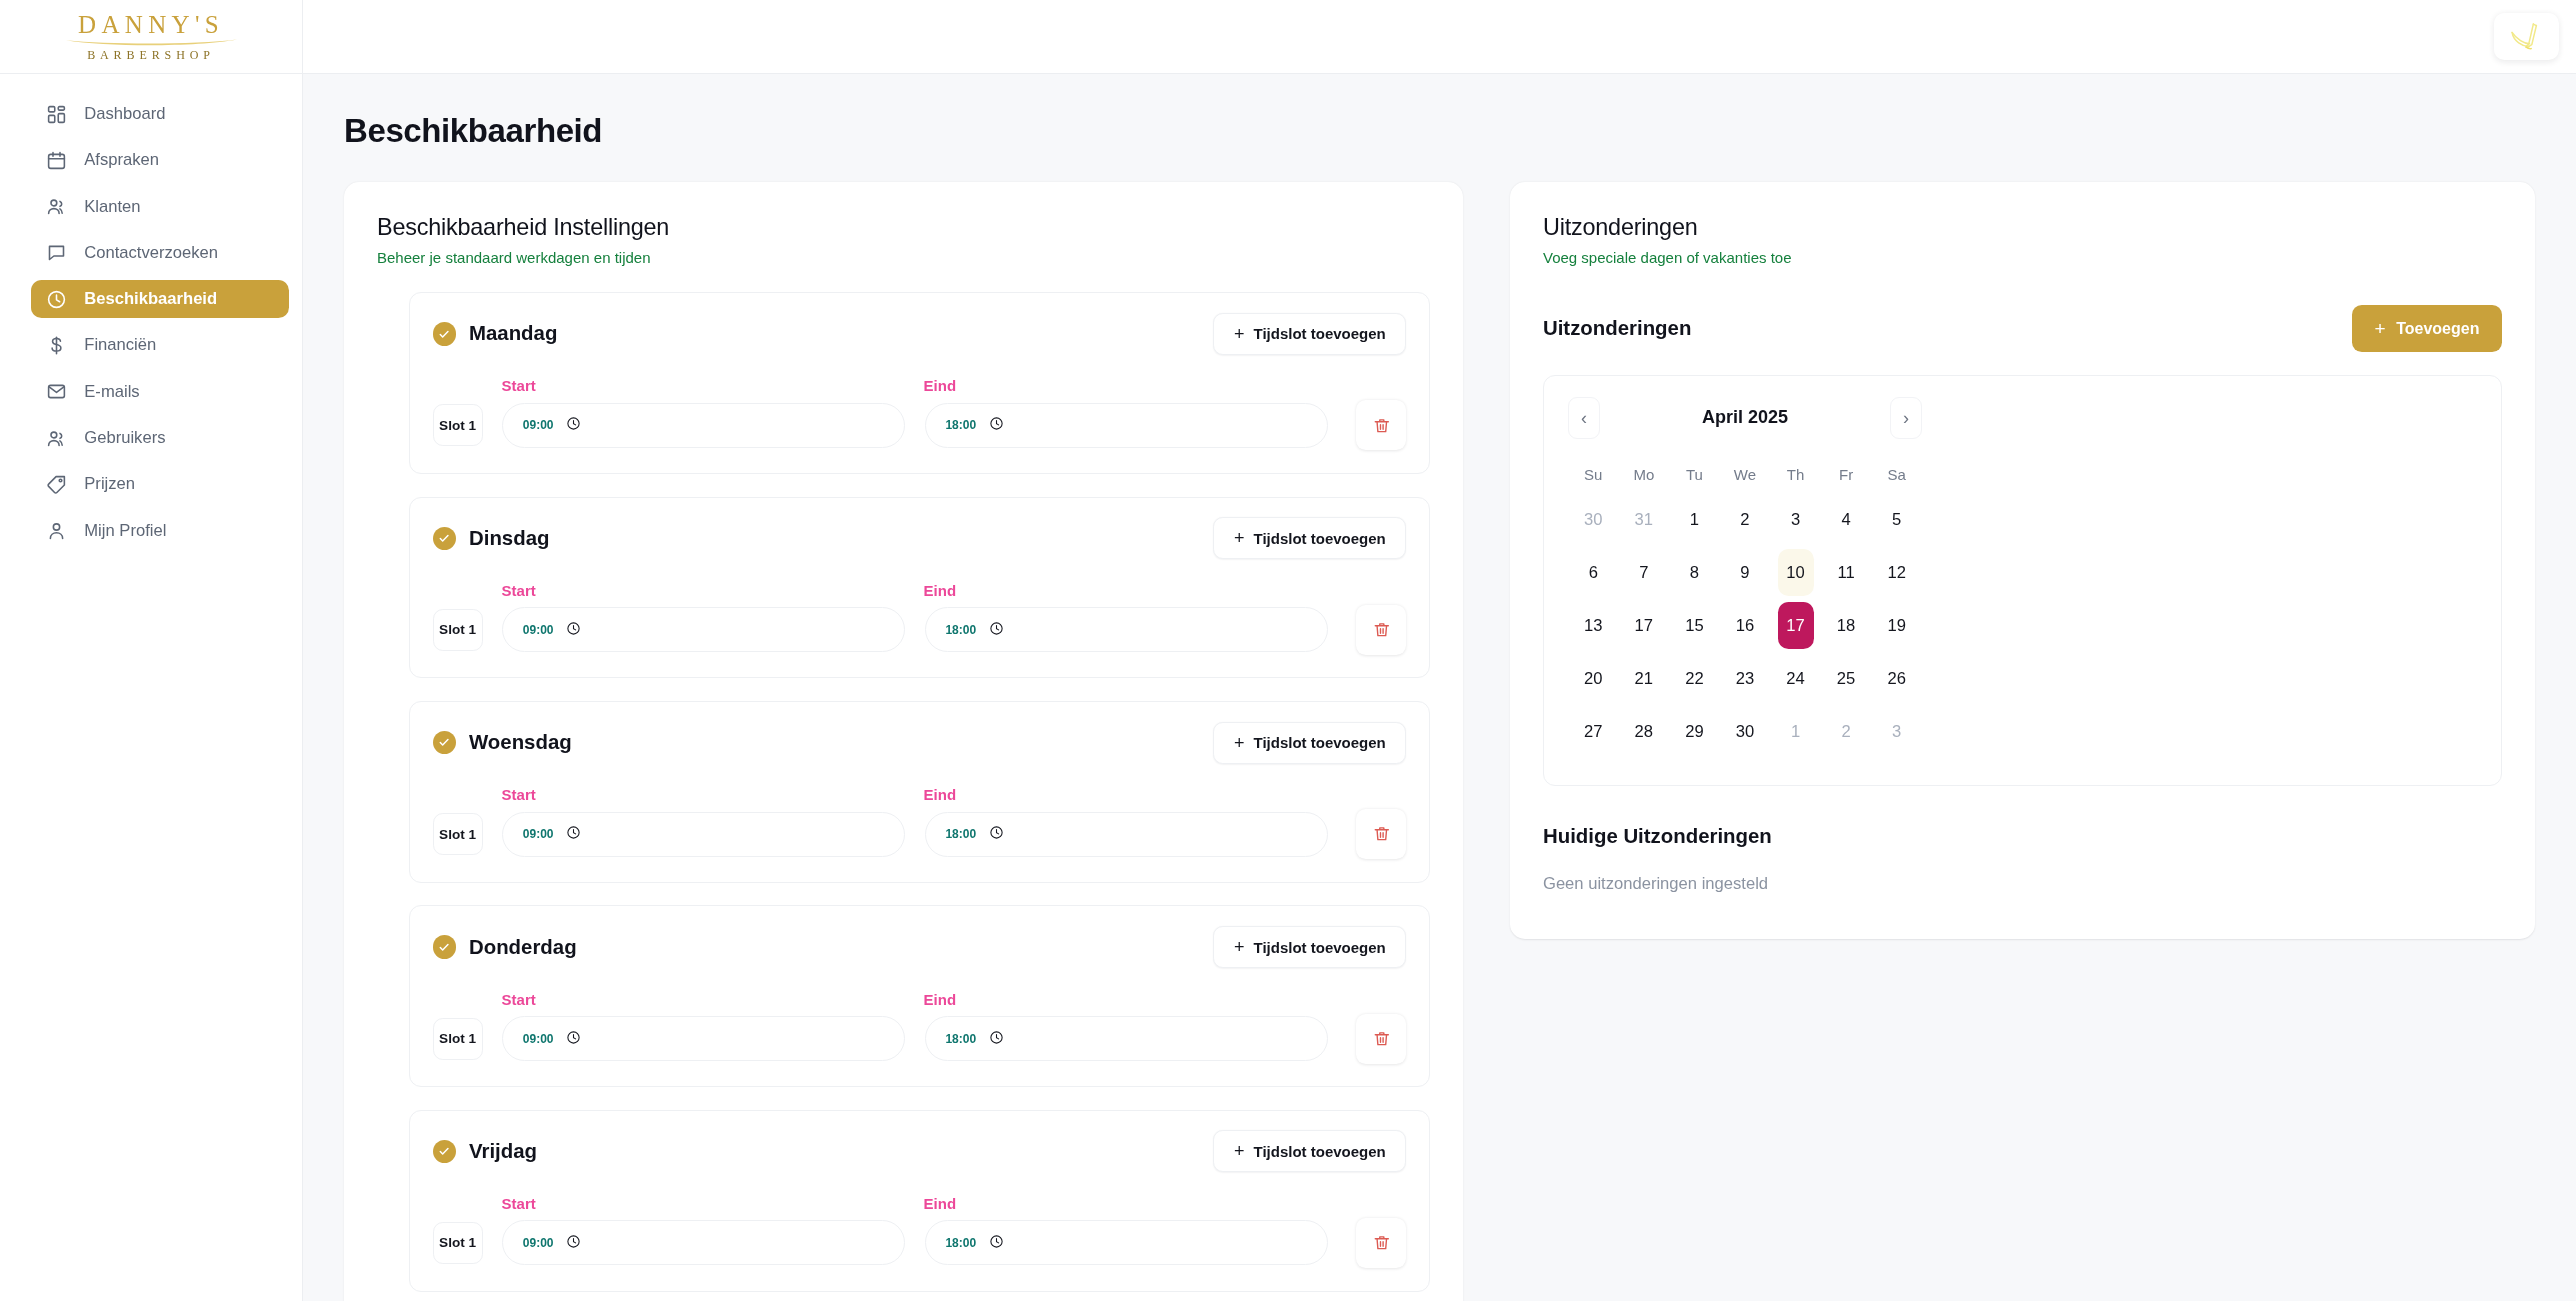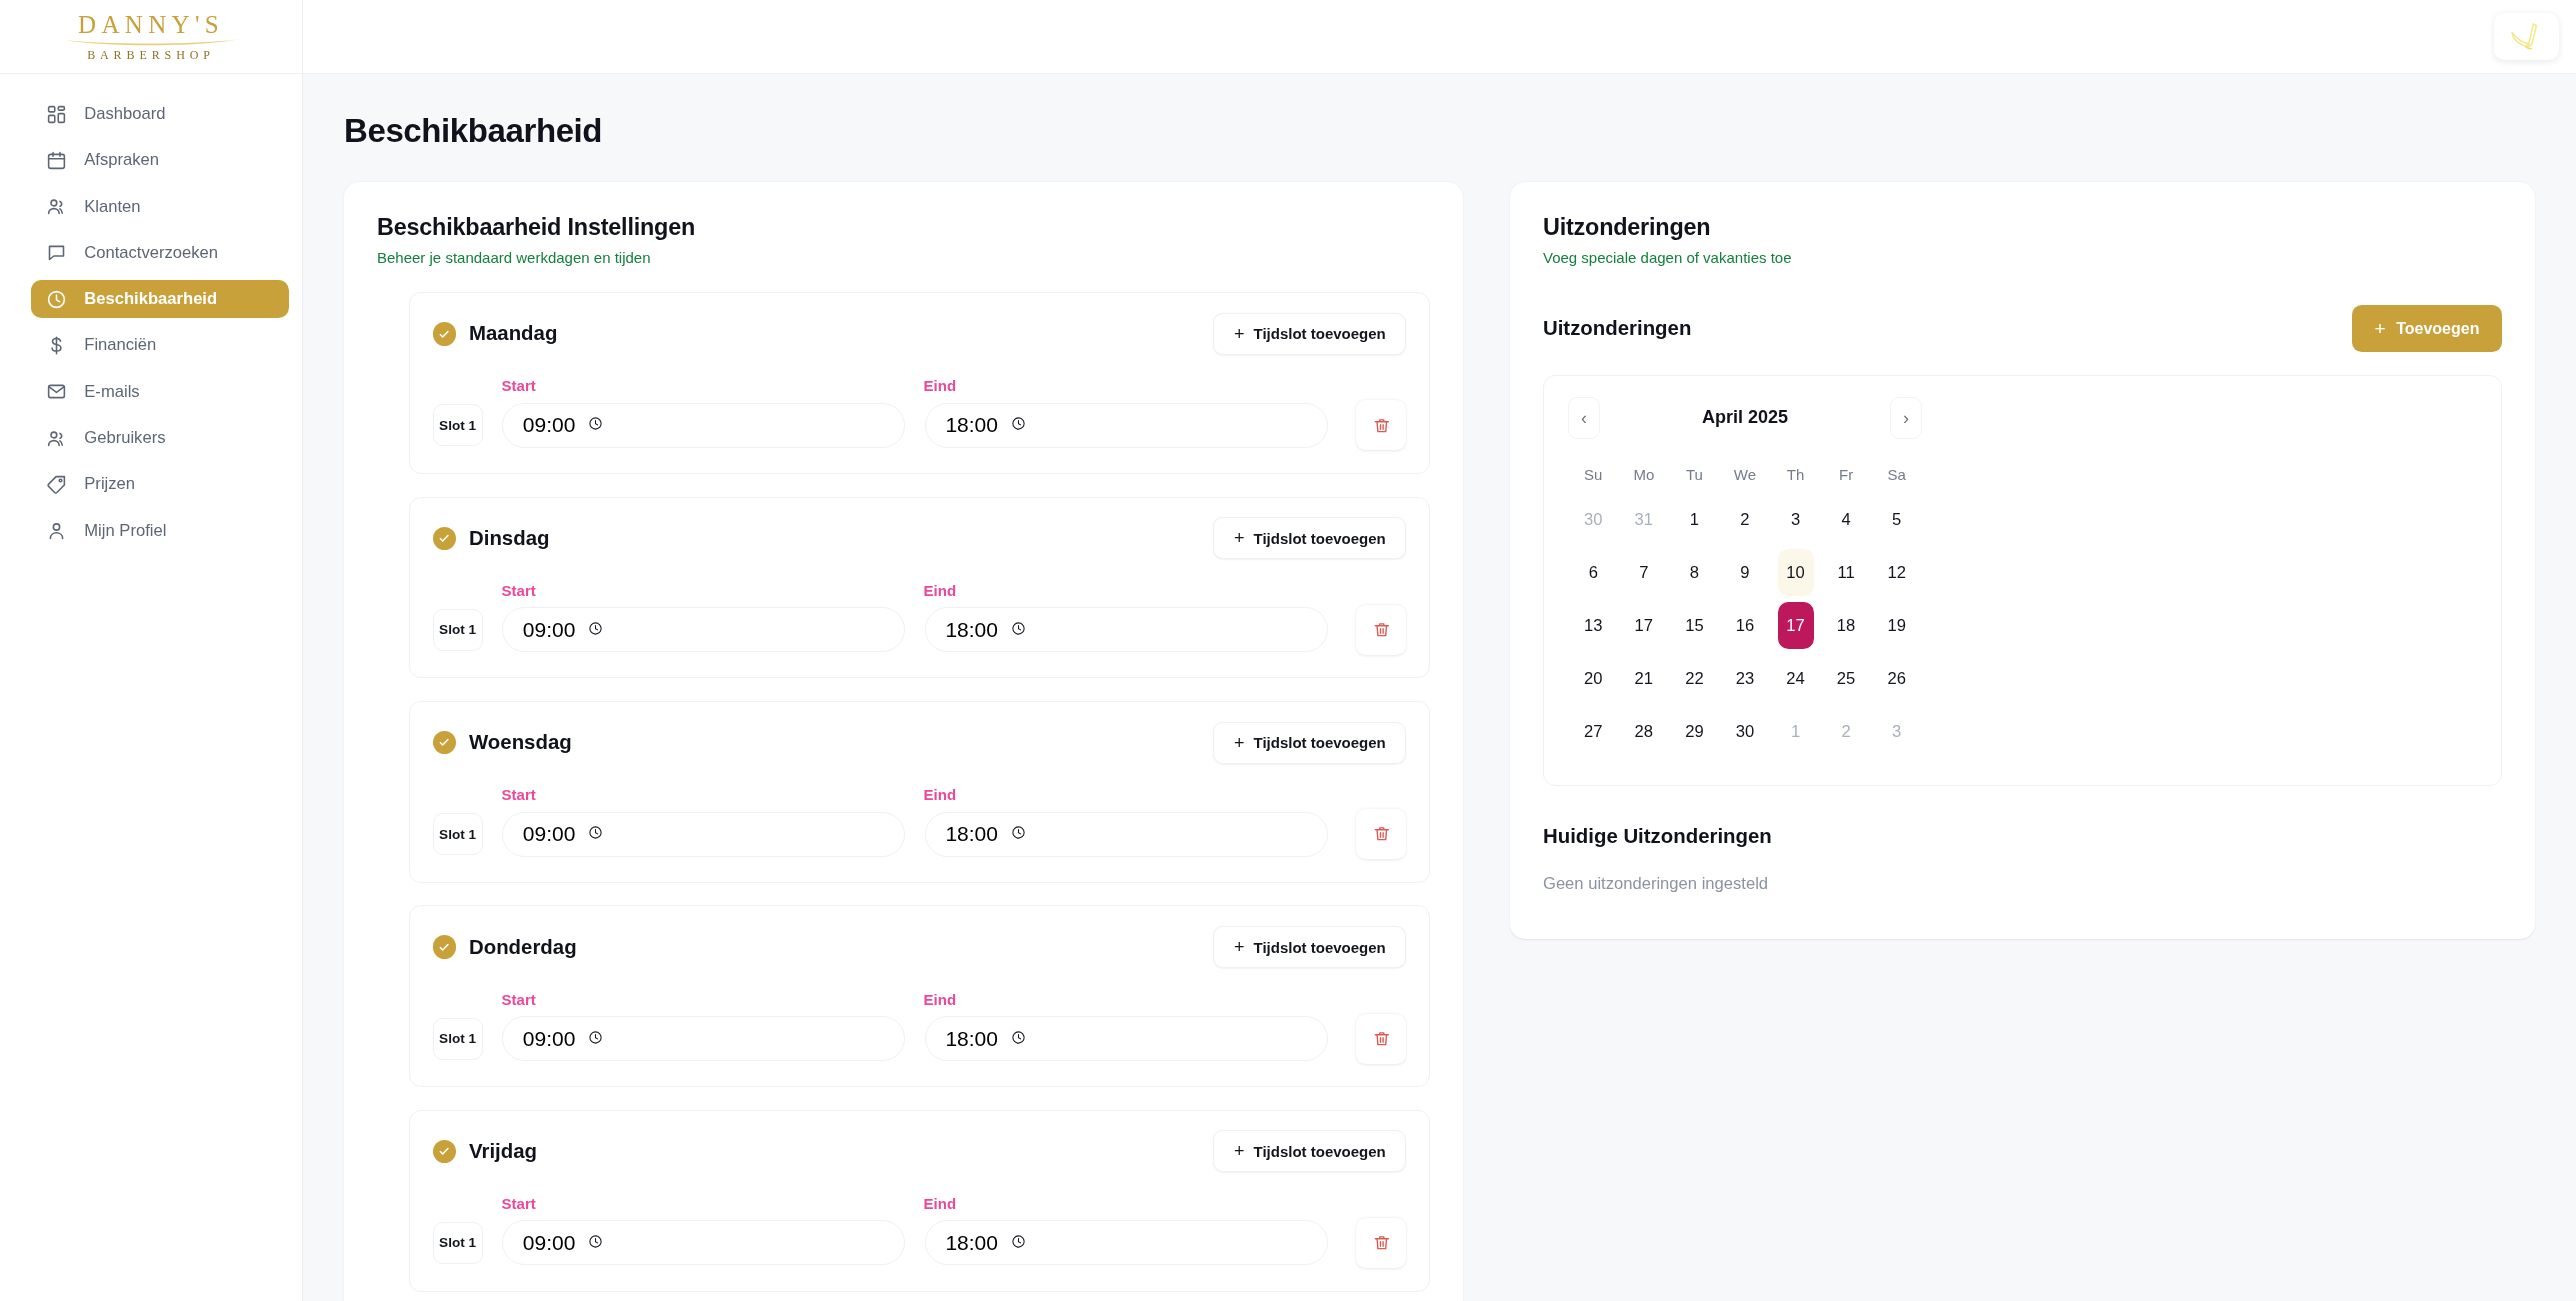--- a/index.html
+++ b/index.html
@@ -75,21 +75,21 @@
     font-size: 33px; font-weight: 700; color: #11131c;
     letter-spacing: -0.4px; margin-bottom: 32px;
   }
   .columns { display: flex; gap: 47px; align-items: flex-start; }
   .card {
     background: #ffffff; border-radius: 15px;
     box-shadow: 0 0.8px 2.3px rgba(20,22,30,.06), 0 0.8px 1.5px rgba(20,22,30,.04);
   }
   .col-left { flex: 0 0 1087px; padding: 32px 33px 30px 33px; }
   .col-right { flex: 1 1 auto; padding: 32px 33px 45px 33px; }
-  .card-title { font-size: 23.4px; font-weight: 700; color: #11131c; letter-spacing: -0.2px; }
+  .card-title { font-size: 23.4px; font-weight: 400; color: #11131c; letter-spacing: -0.2px; }
   .card-sub { font-size: 15px; color: #15803d; margin-top: 8.3px; }
 
   
   .days { margin-top: 26px; display: flex; flex-direction: column; gap: 22.6px; padding-left: 32px; }
   .day {
     border: 1.5px solid #eef0f3; border-radius: 12px;
     padding: 19.6px 22.6px 22.6px 22.6px;
   }
   .day-head { display: flex; align-items: center; justify-content: space-between; }
   .day-name-wrap { display: flex; align-items: center; gap: 13px; }
@@ -118,21 +118,21 @@
     border: 1.5px solid #eef0f3; border-radius: 9.8px;
     display: flex; align-items: center; justify-content: center;
     font-size: 13.6px; font-weight: 700; color: #14161e; background: #fff;
   }
   .time-field {
     flex: 0 0 403px; height: 45px;
     border: 1.5px solid #eef0f3; border-radius: 22.6px;
     display: flex; align-items: center; gap: 13px;
     padding: 0 19.6px; background: #ffffff; cursor: text;
   }
-  .time-field .tval { font-size: 21px; color: #000000; }
+  .time-field .tval { font-size: 12px; color: #0f766e; font-weight: bold; }
   .trash-btn {
     width: 50px; height: 50px; margin-left: 9px;
     border-radius: 9.8px; background: #ffffff;
     box-shadow: 0 0.8px 3px rgba(20,22,30,.10);
     display: flex; align-items: center; justify-content: center;
     cursor: pointer; flex: 0 0 50px;
   }
 
   
   .exc-bar {

